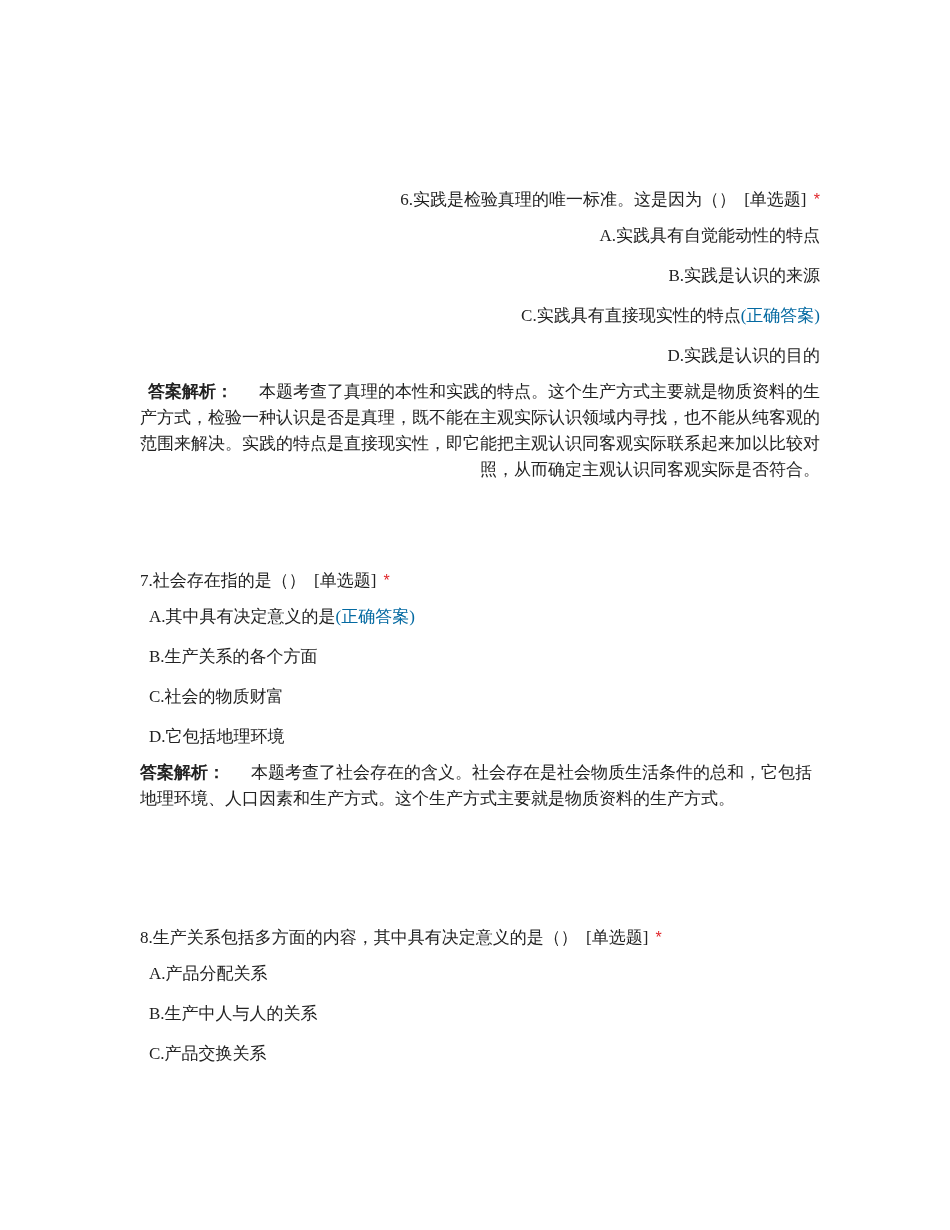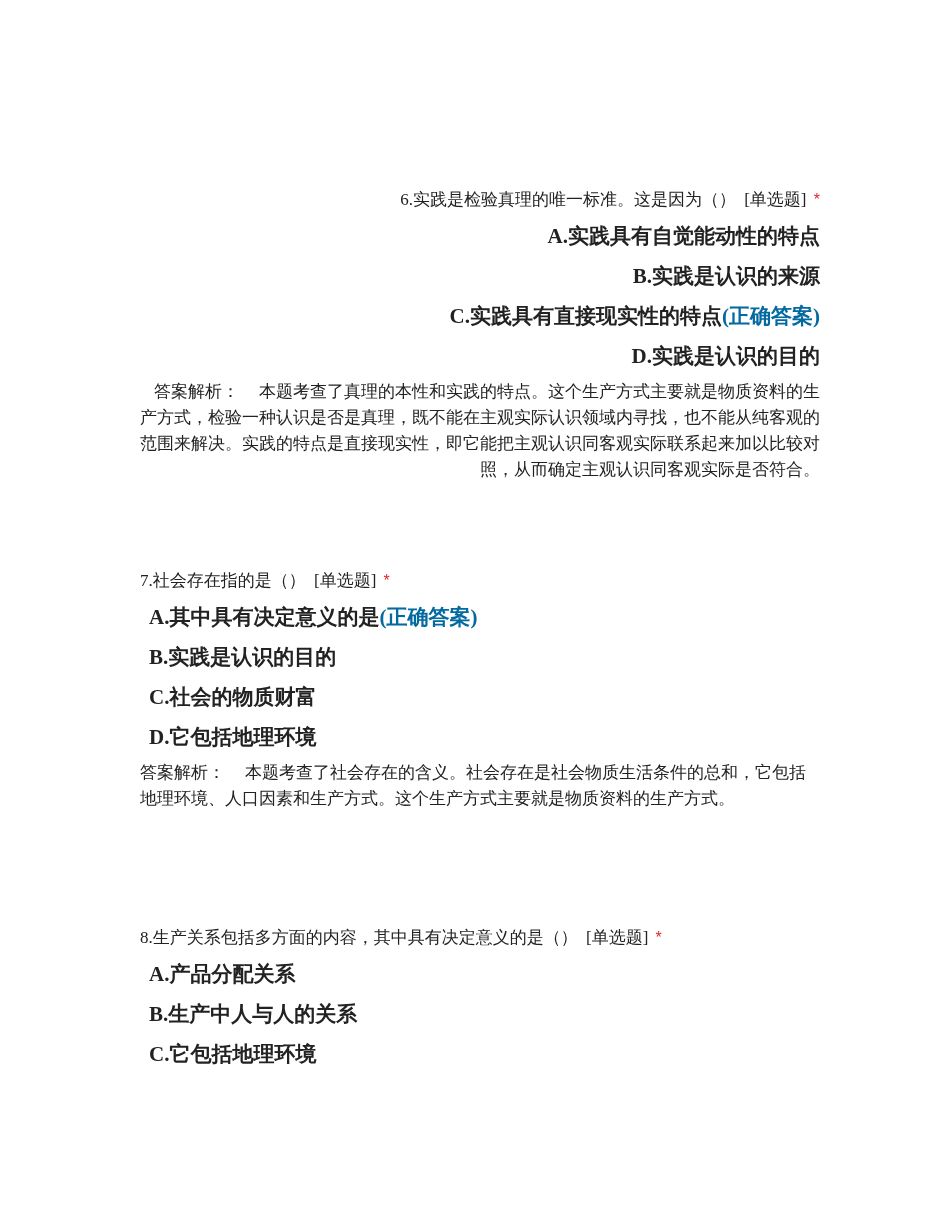--- a/index.html
+++ b/index.html
@@ -40,41 +40,40 @@
       color: #e0262b;
       margin-left: 3px;
       font-family: "Liberation Sans", sans-serif;
       font-size: 16px;
     }
     .options {
       margin-top: 14px;
       padding-left: 9px;
     }
     .option {
-      font-size: 21px;
+      font-size: 17px;
       line-height: 22px;
       height: 22px;
       margin-bottom: 18px;
       white-space: nowrap;
       color: #222;
-      font-weight: bold;
     }
     .option .correct {
       color: #0369a1;
     }
     .analysis {
       font-family: "Liberation Sans", "DejaVu Sans", sans-serif;
       font-size: 17px;
       line-height: 26px;
       color: #222;
       margin-top: -6px;
     }
     .analysis .label {
-      font-weight: normal;
-      margin-right: 20px;
+      font-weight: bold;
+      margin-right: 26px;
     }
   </style>
 </head>
 <body>
 
 <div class="page">
 
   <div class="question" style="top:189px;text-align:right;">
     <div class="q-title">
       <span>6.</span><span>实践是检验真理的唯一标准。这是因为（）</span>
@@ -104,21 +103,21 @@
     <div class="q-title">
       <span>7.</span><span>社会存在指的是（）</span>
       <span class="q-type">[单选题]</span>
       <span class="required">*</span>
     </div>
     <div class="options">
       <div class="option">
         <span>A.其中具有决定意义的是</span><span class="correct">(正确答案)</span>
       </div>
       <div class="option">
-        <span>B.实践是认识的目的</span><span class="correct"></span>
+        <span>B.生产关系的各个方面</span><span class="correct"></span>
       </div>
       <div class="option">
         <span>C.社会的物质财富</span><span class="correct"></span>
       </div>
       <div class="option">
         <span>D.它包括地理环境</span><span class="correct"></span>
       </div>
     </div>
     <div class="analysis">
       <span class="label">答案解析：</span><span>本题考查了社会存在的含义。社会存在是社会物质生活条件的总和，它包括地理环境、人口因素和生产方式。这个生产方式主要就是物质资料的生产方式。</span>
@@ -132,18 +131,18 @@
       <span class="required">*</span>
     </div>
     <div class="options">
       <div class="option">
         <span>A.产品分配关系</span><span class="correct"></span>
       </div>
       <div class="option">
         <span>B.生产中人与人的关系</span><span class="correct"></span>
       </div>
       <div class="option">
-        <span>C.它包括地理环境</span><span class="correct"></span>
+        <span>C.产品交换关系</span><span class="correct"></span>
       </div>
     </div>
   </div>
 
 </div>
 
 </body></html>

